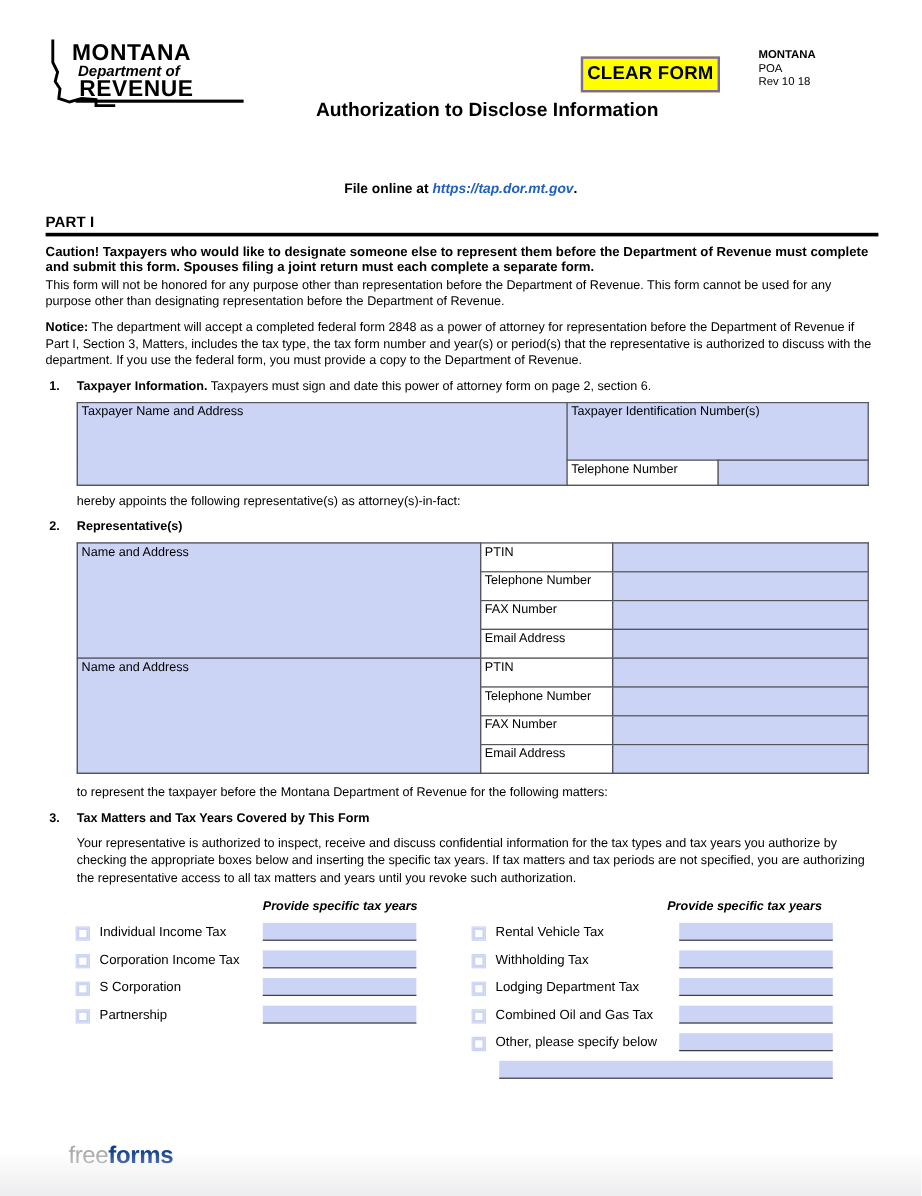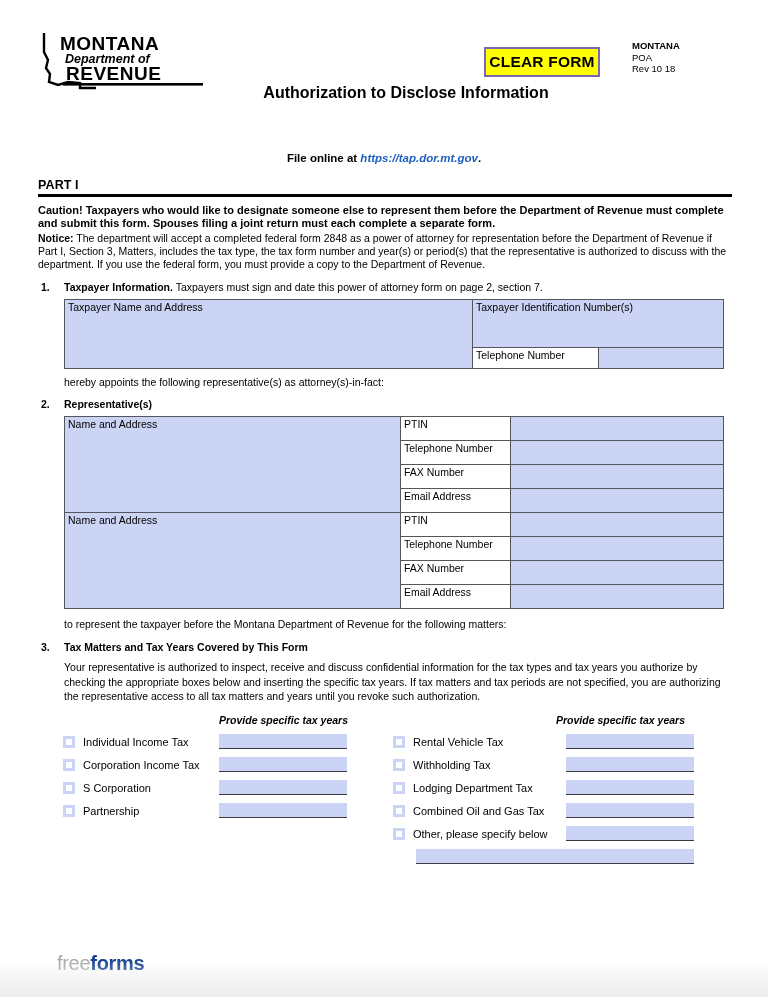--- a/index.html
+++ b/index.html
@@ -309,28 +309,29 @@
       <span>File online at </span><a class="url" href="#" style="text-decoration:none;">https://tap.dor.mt.gov</a><span>.</span>
     </div>
   </div>
 
   <div class="content">
 
     <div class="part-label">PART I</div>
     <div class="part-rule"></div>
 
     <div class="caution">Caution! Taxpayers who would like to designate someone else to represent them before the Department of Revenue must complete and submit this form. Spouses filing a joint return must each complete a separate form.</div>
+    <div class="para">This form will not be honored for any purpose other than representation before the Department of Revenue. This form cannot be used for any purpose other than designating representation before the Department of Revenue.</div>
 
     <div class="para">
       <span class="lead">Notice:</span><span> The department will accept a completed federal form 2848 as a power of attorney for representation before the Department of Revenue if Part I, Section 3, Matters, includes the tax type, the tax form number and year(s) or period(s) that the representative is authorized to discuss with the department. If you use the federal form, you must provide a copy to the Department of Revenue.</span>
     </div>
 
     <div class="numbered">
       <span class="num">1.</span>
-      <span class="head">Taxpayer Information.</span><span> Taxpayers must sign and date this power of attorney form on page 2, section 7.</span>
+      <span class="head">Taxpayer Information.</span><span> Taxpayers must sign and date this power of attorney form on page 2, section 6.</span>
     </div>
 
     <table class="tbl tbl-taxpayer">
       <tbody>
           <tr>
         <td rowspan="2" style="width:402px;height:46px;">
           <span class="cell-label">Taxpayer Name and Address</span>
           <span></span>
         </td>
         <td colspan="2" style="height:46px;">

